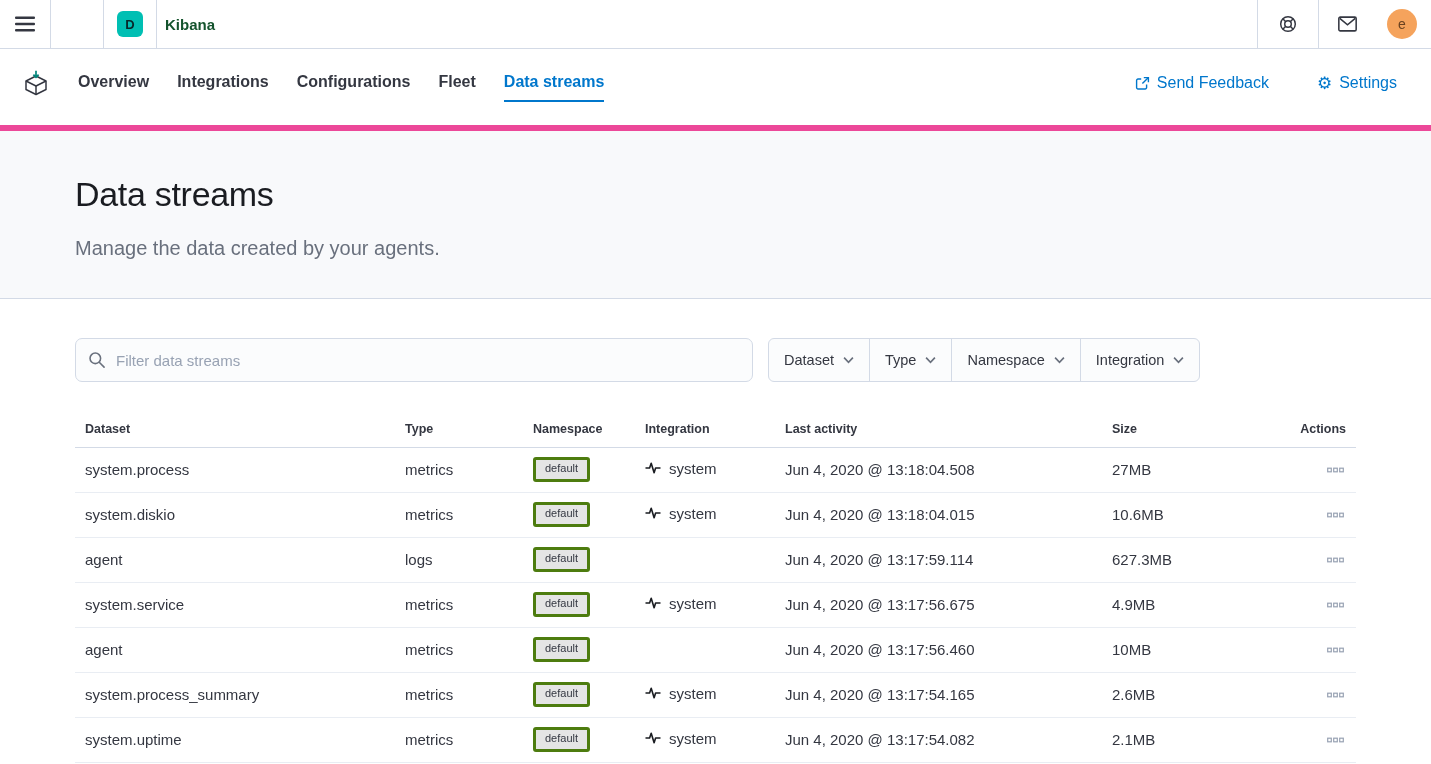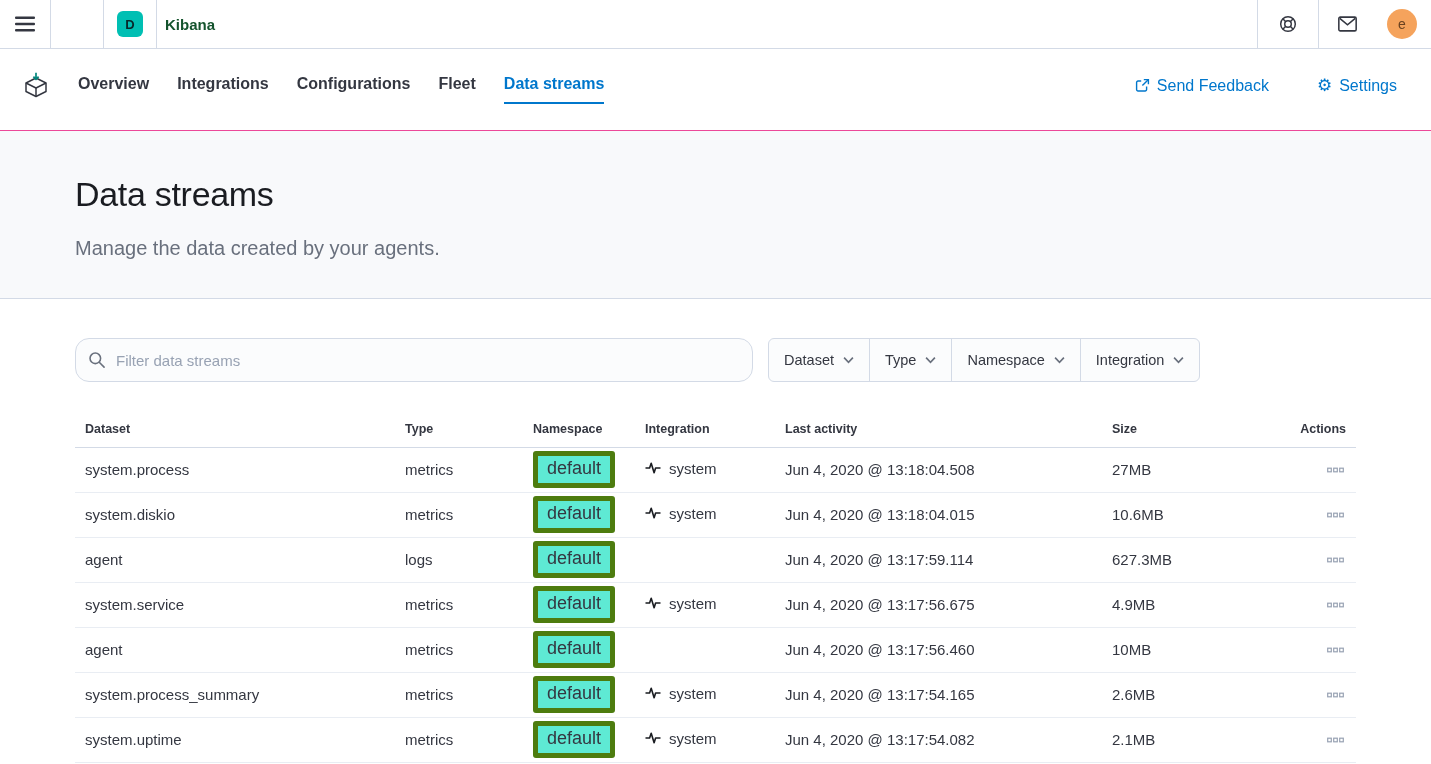--- a/index.html
+++ b/index.html
@@ -18,21 +18,21 @@
     font-size:13px; font-weight:700; color:#07282B; cursor:pointer; }
   .app-title { margin-left:8px; font-size:15px; font-weight:700; color:#14532d; }
   .topbar-spacer { flex:1; }
   .icon-cell { width:60px; cursor:pointer; }
   .avatar { width:30px; height:30px; border-radius:50%; background:#F5A35C;
     display:flex; align-items:center; justify-content:center;
     font-size:14px; color:#6A4220; cursor:pointer; margin:0 14px 0 12px; align-self:center; }
 
   
   .tabbar { height:82px; display:flex; align-items:center; padding:0 34px 8px 22px;
-    border-bottom:1px solid #ec4899; background:#fff; }
+    border-bottom:6px solid #ec4899; background:#fff; }
   .app-icon { margin-right:28px; display:flex; align-items:center; }
   .tabs { display:flex; align-items:center; gap:28px; }
   .tab { font-size:16px; font-weight:600; color:#343741; cursor:pointer;
     padding:8px 0 9px; border-bottom:2px solid transparent; }
   .tab.active { color:#0077CC; border-bottom-color:#0077CC; }
   .tabbar-spacer { flex:1; }
   .nav-actions { display:flex; align-items:center; gap:48px; }
   .nav-link { display:flex; align-items:center; gap:7px; color:#0077CC;
     font-size:16px; cursor:pointer; }
   .gear-glyph { font-family:"DejaVu Sans", sans-serif; font-size:17px; line-height:1; }
@@ -40,21 +40,21 @@
   
   .page-header { height:168px; background:#F8F9FB; border-bottom:1px solid #D3DAE6;
     padding:44px 75px 0; }
   .page-title { font-size:34px; font-weight:400; color:#1A1C21; letter-spacing:-0.3px; }
   .page-subtitle { margin-top:23px; font-size:20px; color:#69707D; }
 
   
   .content { padding:39px 75px 0; }
   .toolbar { display:flex; align-items:center; }
   .search-box { position:relative; width:678px; height:44px; }
-  .search-box input { width:100%; height:100%; border:1px solid #D3DAE6; border-radius:14px;
+  .search-box input { width:100%; height:100%; border:1px solid #D3DAE6; border-radius:7px;
     background:#FBFCFD; padding:0 12px 0 40px; font-size:15px; color:#1d4ed8;
     font-family:"Liberation Sans", sans-serif; outline:none; }
   .search-box input::placeholder { color:#98A2B3; }
   .search-icon { position:absolute; left:13px; top:13px; }
 
   .filter-group { margin-left:15px; height:44px; display:flex; align-items:stretch;
     border:1px solid #D3DAE6; border-radius:6px; background:#FBFCFD; overflow:hidden; }
   .filter-btn { display:flex; align-items:center; gap:9px; padding:0 15px;
     font-size:14.5px; color:#343741; cursor:pointer; background:transparent; border:none;
     font-family:"Liberation Sans", sans-serif; }
@@ -65,22 +65,22 @@
     color:#0077CC; font-size:15.5px; font-weight:500; cursor:pointer;
     font-family:"Liberation Sans", sans-serif; }
 
   
   .ds-table { width:100%; border-collapse:collapse; table-layout:fixed; margin-top:29px; }
   .ds-table th { text-align:left; font-size:12.5px; font-weight:700; color:#343741;
     padding:0 10px; height:36px; border-bottom:1px solid #D3DAE6; }
   .ds-table th.right, .ds-table td.right { text-align:right; }
   .ds-table td { font-size:15px; color:#343741; padding:1px 10px; height:45px;
     border-bottom:1px solid #E9EDF3; }
-  .badge { display:inline-block; border:5px solid #4d7c0f; border-radius:3px; background:#5eead4;
-    font-size:18px; color:#343741; padding:2px 9px 3px; line-height:1.2; }
+  .badge { display:inline-block; border:3px solid #4d7c0f; border-radius:3px; background:#e5e5e5;
+    font-size:11px; color:#343741; padding:2px 9px 3px; line-height:1.2; }
   .integ { display:inline-flex; align-items:center; gap:8px; }
   .actions-btn { background:none; border:none; cursor:pointer; padding:4px 2px; }
 </style>
 </head>
 <body>
 
 <div class="topbar">
   <div class="cell hamburger-cell">
     <svg width="20" height="16" viewBox="0 0 20 16">
       <rect x="0" y="0.5" width="20" height="2.4" rx="1" fill="#343741"></rect>

